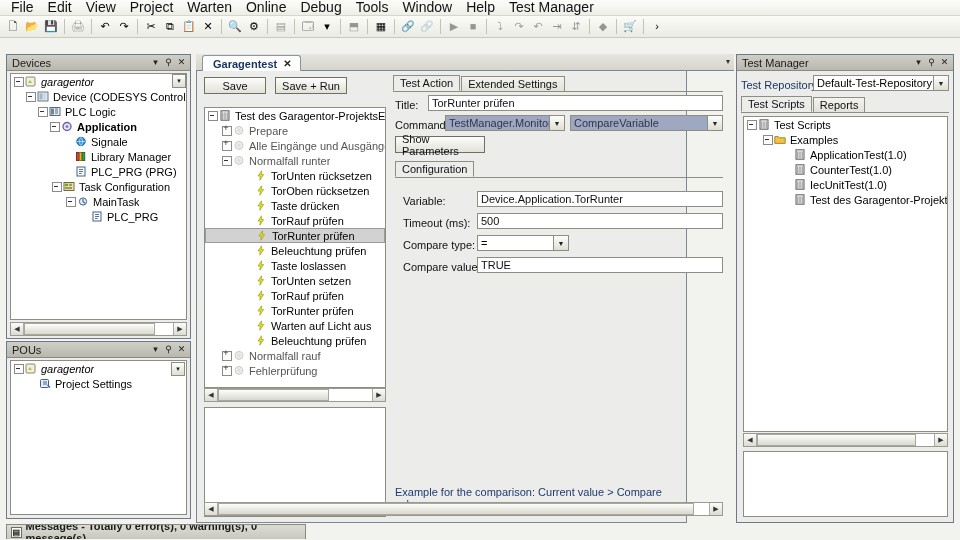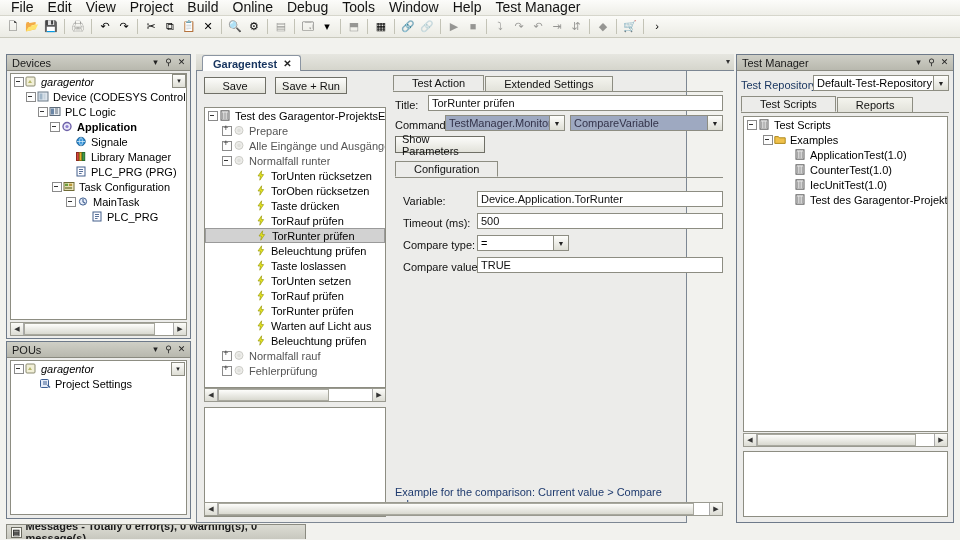--- a/index.html
+++ b/index.html
@@ -155,21 +155,21 @@
   .btn {
     background: linear-gradient(#fcfcfa,#e2e2da);
     border: 1px solid #6f6f66;
     font-size: 11px; color: #111;
     display: flex; align-items: center; justify-content: center;
     padding: 0 6px;
   }
 
   .tabrow { position: absolute; display: flex; align-items: flex-end; height: 16px; }
   .minitab {
-    height: 15px; padding: 0 18px;
+    height: 15px; padding: 0 6px;
     border: 1px solid #8d8d82; border-bottom: none;
     background: linear-gradient(#f4f4ee,#e2e2da);
     display: flex; align-items: center; font-size: 11px; color: #111;
     margin-right: 1px;
   }
   .minitab.active { background: #ececea; height: 16px; border-bottom: 1px solid #ececea; }
   .tabline { position: absolute; border-top: 1px solid #8d8d82; }
 
   .fld {
     position: absolute; background: #fff;
@@ -210,21 +210,21 @@
 </head>
 <body>
 
 <div class="app">
 
   <div class="menubar" id="menubar">
       <div class="menu-item">File</div>
       <div class="menu-item">Edit</div>
       <div class="menu-item">View</div>
       <div class="menu-item">Project</div>
-      <div class="menu-item">Build</div>
+      <div class="menu-item">Warten</div>
       <div class="menu-item">Online</div>
       <div class="menu-item">Debug</div>
       <div class="menu-item">Tools</div>
       <div class="menu-item">Window</div>
       <div class="menu-item">Help</div>
       <div class="menu-item">Test Manager</div>
     </div>
 
   <div class="toolbar" id="toolbar">
       <div class="tb-btn">

